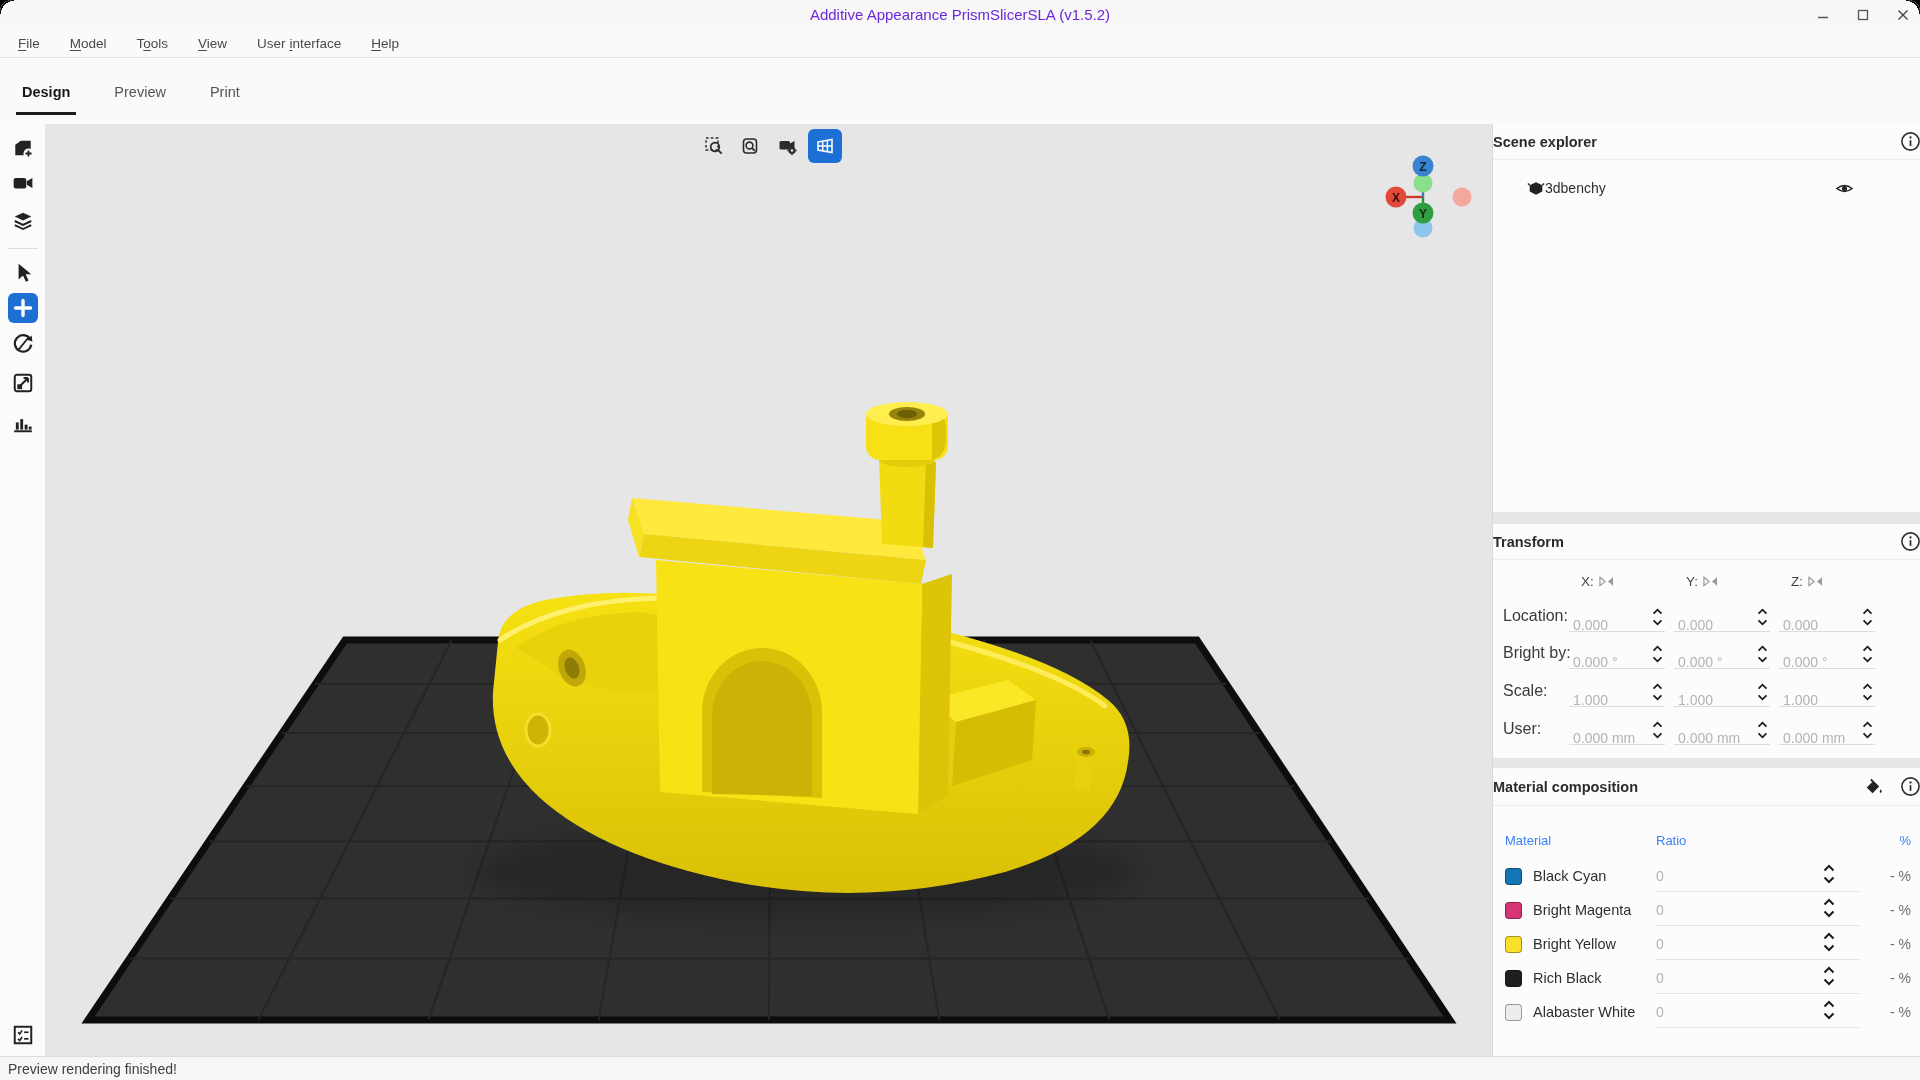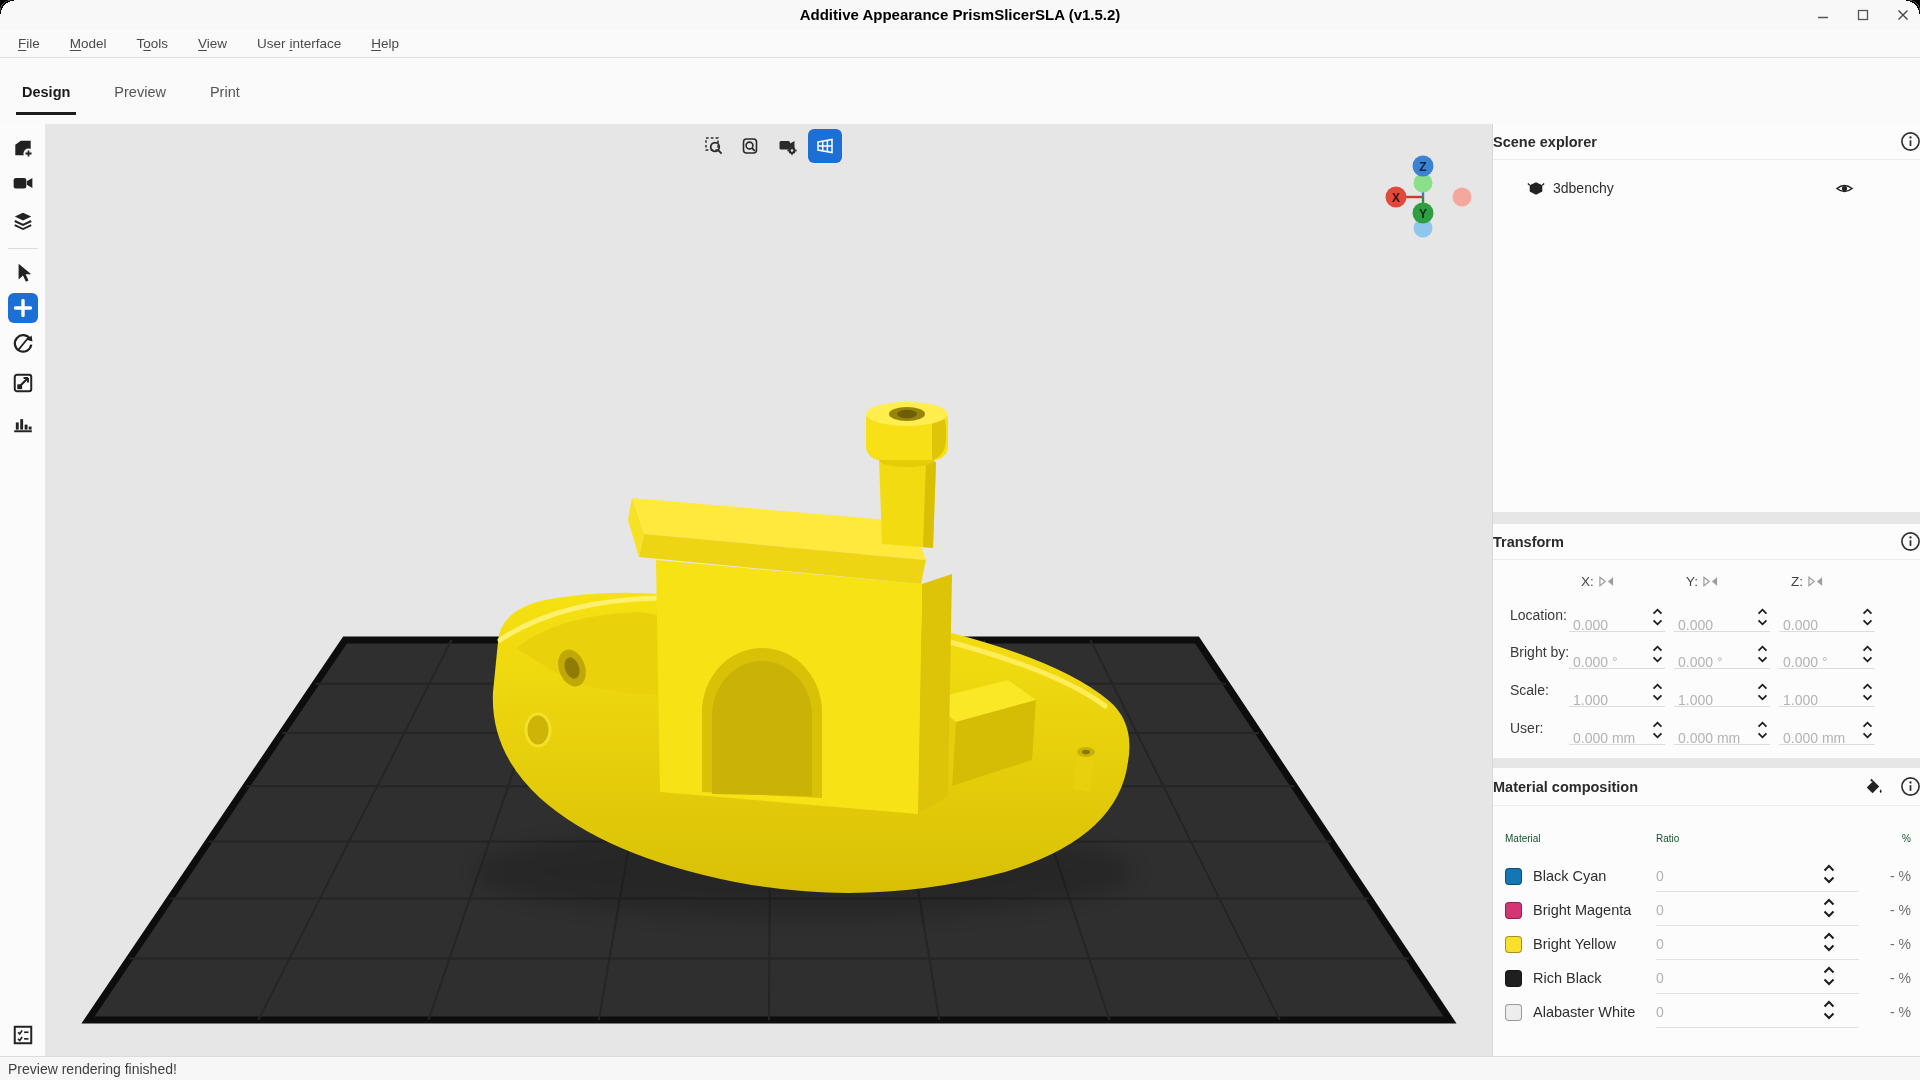--- a/index.html
+++ b/index.html
@@ -2,21 +2,21 @@
 <html><head>
 <meta charset="utf-8">
 <style>
   html,body{margin:0;padding:0;background:#000;}
   .window{position:relative;width:1920px;height:1080px;background:#fafafa;overflow:hidden;
     font-family:"Liberation Sans","DejaVu Sans",sans-serif;color:#333;
     border-radius:12px 12px 0 0;}
   
   .titlebar{position:absolute;left:0;top:0;width:1920px;height:30px;background:#f8f8f8;}
   .title{position:absolute;left:0;right:0;top:0;height:30px;line-height:30px;text-align:center;
-    font-size:15px;font-weight:bold;color:#000000;}
+    font-size:15px;font-weight:normal;color:#6d28d9;}
   .winbtns{position:absolute;right:10px;top:0;height:30px;display:flex;align-items:center;gap:26px;}
   .winbtn{width:14px;height:14px;display:flex;align-items:center;justify-content:center;cursor:default;}
   
   .menubar{position:absolute;left:0;top:30px;width:1920px;height:28px;background:#fafafa;
     border-bottom:1px solid #e3e3e3;display:flex;align-items:center;padding-left:18px;gap:30px;box-sizing:border-box;}
   .menuitem{font-size:13.5px;color:#4a4a4a;}
   .menuitem .mn{text-decoration:underline;text-underline-offset:2px;}
   
   .tabbar{position:absolute;left:0;top:59px;width:1920px;height:65px;background:#fafafa;display:flex;align-items:center;padding-left:0;}
   .tab{position:relative;height:100%;display:flex;align-items:center;padding:0 22px;font-size:14.5px;color:#555;}
@@ -36,33 +36,33 @@
   
   .gizmo{position:absolute;left:1330px;top:16px;width:110px;height:110px;}
   
   .rightpanel{position:absolute;left:1492px;top:124px;width:428px;height:932px;background:#e6e6e6;border-left:1px solid #d8d8d8;box-sizing:border-box;}
   .section{position:absolute;left:0;width:428px;background:#fcfcfc;}
   .sec-head{position:relative;height:36px;display:flex;align-items:center;padding:0 0;border-bottom:1px solid #ececec;box-sizing:border-box;}
   .sec-title{font-size:14.5px;font-weight:bold;color:#2b2b2b;flex:1;}
   .icon24{width:22px;height:22px;display:flex;align-items:center;justify-content:center;}
   
   .scene-item{position:absolute;left:0;top:46px;width:428px;height:36px;display:flex;align-items:center;}
-  .scene-item .name{font-size:14px;color:#2f2f2f;margin-left:8px;}
+  .scene-item .name{font-size:14px;color:#2f2f2f;}
   
   .axisrow{position:absolute;top:46px;left:0;width:428px;height:28px;}
   .axislabel{position:absolute;top:4px;display:flex;align-items:center;gap:4px;font-size:13.5px;color:#444;}
   .trow{position:absolute;left:0;width:428px;height:34px;}
-  .trow .lbl{position:absolute;left:10px;top:7px;font-size:14px;color:#3a3a3a;margin-left:7px;}
+  .trow .lbl{position:absolute;left:10px;top:7px;font-size:16px;color:#3a3a3a;}
   .numfield{position:absolute;top:2px;width:96px;height:30px;border-bottom:1px solid #dcdcdc;display:flex;align-items:center;box-sizing:border-box;}
   .numfield .val{flex:1;font-size:14px;color:#b3b3b3;padding-left:4px;white-space:nowrap;margin-top:16px;}
   .spin{display:flex;flex-direction:column;gap:4px;align-items:center;margin-right:2px;}
   .resetspin{position:absolute;left:392px;top:516px;width:26px;height:26px;}
   
   .mathead{position:absolute;left:0;top:60px;width:428px;height:30px;}
-  .mathead span{position:absolute;font-size:10px;color:#14532d;top:5px;}
+  .mathead span{position:absolute;font-size:13px;color:#3b82f6;top:5px;}
   .mrow{position:absolute;left:0;width:428px;height:34px;}
   .swatch{position:absolute;left:12px;top:8px;width:17px;height:17px;border-radius:4px;border:1px solid rgba(0,0,0,.35);box-sizing:border-box;}
   .mrow .mname{position:absolute;left:40px;top:8px;font-size:14.5px;color:#2f2f2f;}
   .mrow .mval{position:absolute;left:163px;top:8px;font-size:14px;color:#b3b3b3;}
   .mrow .mline{position:absolute;left:163px;right:62px;bottom:2px;height:1px;background:#e2e2e2;}
   .mrow .mspin{position:absolute;left:330px;top:4px;}
   .mrow .msfx{position:absolute;right:10px;top:8px;font-size:14px;color:#6f6f6f;}
   
   .statusbar{position:absolute;left:0;top:1056px;width:1920px;height:24px;background:#f7f7f7;border-top:1px solid #dcdcdc;
     display:flex;align-items:center;padding-left:8px;box-sizing:border-box;font-size:14px;color:#3f3f3f;}

